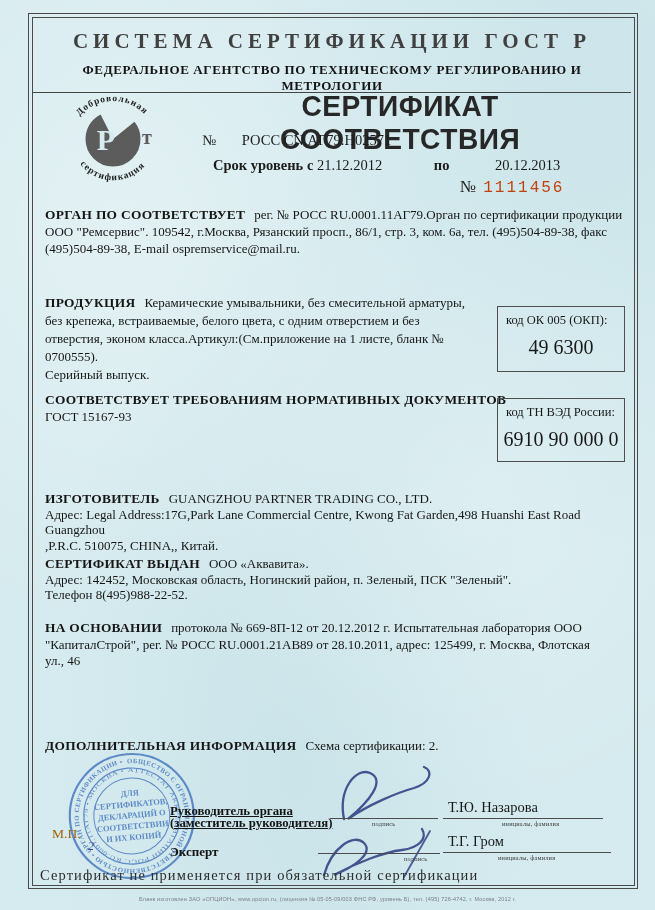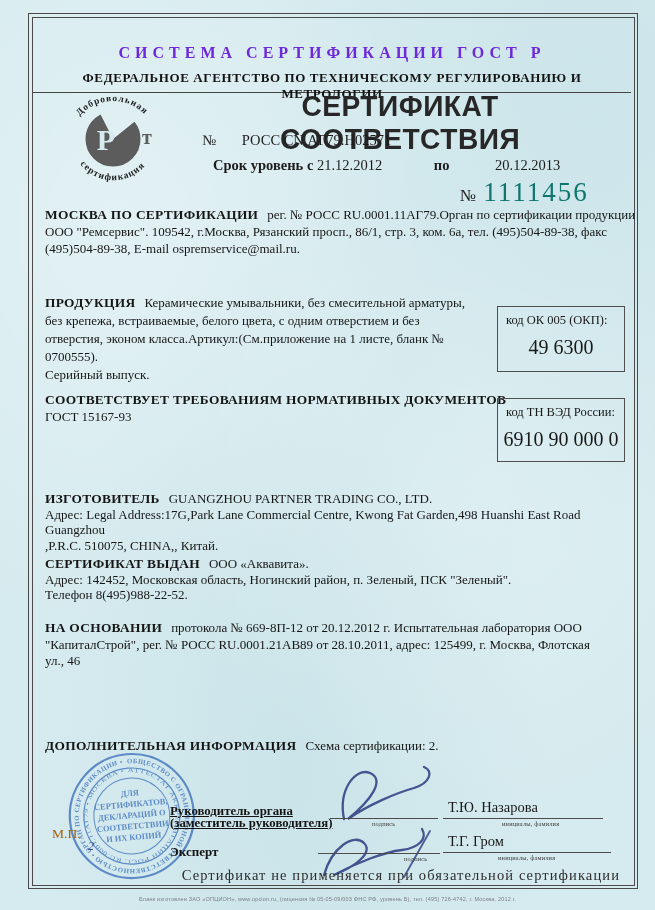--- a/index.html
+++ b/index.html
@@ -12,40 +12,40 @@
     content:"";position:absolute;inset:0;pointer-events:none;
     background:
       radial-gradient(ellipse at 18% 25%, rgba(255,255,255,.30), transparent 42%),
       radial-gradient(ellipse at 72% 55%, rgba(255,255,255,.20), transparent 45%),
       radial-gradient(ellipse at 45% 85%, rgba(150,195,205,.18), transparent 50%),
       radial-gradient(ellipse at 90% 10%, rgba(150,195,205,.15), transparent 40%);
   }
   .frame{position:absolute;left:28px;top:13px;width:608px;height:874px;border:1.5px solid #4a4a4a;}
   .frame-inner{position:absolute;inset:2.5px;border:1px solid #4a4a4a;}
   .header-box{position:absolute;left:33px;top:18px;width:598px;height:74px;border-bottom:1.3px solid #454545;text-align:center;}
-  .sys-title{margin-top:26px;font-size:16px;font-weight:bold;letter-spacing:5px;color:#6d28d9;}
+  .sys-title{margin-top:11px;font-size:21px;font-weight:bold;letter-spacing:5px;color:#404040;}
   .agency{margin-top:8px;font-size:13px;font-weight:bold;letter-spacing:.6px;color:#141414;}
   .cert-title{
     position:absolute;left:175px;top:90px;width:450px;text-align:center;
     font-family:"Liberation Sans", sans-serif;font-weight:bold;font-size:29px;color:#272727;
     transform:scaleX(.97);letter-spacing:.5px;
   }
   .logo-svg{position:absolute;left:57px;top:88px;}
   .row-number{position:absolute;left:202px;top:132px;font-size:14.5px;}
   .row-number .no-sign{margin-right:26px;}
   .row-validity{position:absolute;left:213px;top:157px;font-size:14.5px;}
   .row-validity .b{font-weight:bold;}
   .row-validity .from-date{}
   .row-validity .to-label{margin-left:48px;font-weight:bold;}
   .row-validity .to-date{margin-left:42px;}
   .blank-no{position:absolute;left:460px;top:177px;}
   .blank-no .no-sign{font-size:17px;color:#222;margin-right:7px;}
   .blank-no .digits{
-    font-family:Liberation Serif, serif;font-size:27px;letter-spacing:2px;
-    color:#0f766e;font-weight:500;
+    font-family:Liberation Mono, monospace;font-size:16px;letter-spacing:2px;
+    color:#c2410c;font-weight:500;
   }
   .sec{position:absolute;font-size:13px;line-height:17px;color:#161616;}
   .sec .lbl{font-weight:bold;font-size:13.4px;letter-spacing:.3px;margin-right:9px;}
   .sec .val{white-space:pre-line;}
   .sec-organ{left:45px;top:206px;width:592px;}
   .sec-product{left:45px;top:294px;width:456px;line-height:18px;}
   .sec-conforms{left:45px;top:391px;width:500px;}
   .sec-conforms .lbl{display:block;}
   .sec-manufacturer{left:45px;top:491px;width:596px;line-height:15.5px;}
   .sec-issued{left:45px;top:556px;width:596px;line-height:15.5px;}
@@ -70,21 +70,21 @@
   .caption{position:absolute;font-size:6.3px;color:#3c3c3c;letter-spacing:.2px;}
   .cap-sig-1{left:372px;top:820px;}
   .cap-sig-2{left:404px;top:855px;}
   .cap-name-1{left:502px;top:820px;}
   .cap-name-2{left:498px;top:854px;}
   .sig-name{position:absolute;font-size:14.5px;color:#1a1a1a;}
   .sig-name-1{left:448px;top:799px;}
   .sig-name-2{left:448px;top:833px;}
   .signature-svg{position:absolute;left:300px;top:755px;}
   .bottom-note{
-    position:absolute;left:40px;top:867px;width:580px;text-align:right;
+    position:absolute;left:40px;top:867px;width:580px;text-align:left;
     font-size:14.5px;letter-spacing:1.1px;color:#2d2d2d;
   }
   .fine-print{
     position:absolute;left:0;top:896px;width:655px;text-align:center;
     font-family:"Liberation Sans", sans-serif;font-size:5.5px;color:#7a7f85;letter-spacing:.2px;
   }
   svg text{font-family:"Liberation Serif", serif;}
 </style>
 </head>
 <body>
@@ -128,21 +128,21 @@
     <span class="from-date">21.12.2012</span>
     <span class="to-label">по</span>
     <span class="to-date">20.12.2013</span>
   </div>
 
   <div class="blank-no">
     <span class="no-sign">№</span><span class="digits">1111456</span>
   </div>
 
   <div class="sec sec-organ">
-    <span class="lbl">МОСКВА ПО СЕРТИФИКАЦИИ</span><span class="val">рег. № РОСС RU.0001.11АГ79.Орган по сертификации продукции
+    <span class="lbl">ОРГАН ПО СООТВЕТСТВУЕТ</span><span class="val">рег. № РОСС RU.0001.11АГ79.Орган по сертификации продукции
 ООО "Ремсервис". 109542, г.Москва, Рязанский просп., 86/1, стр. 3, ком. 6а, тел. (495)504-89-38, факс
 (495)504-89-38, E-mail ospremservice@mail.ru.</span>
   </div>
 
   <div class="sec sec-product">
     <span class="lbl">ПРОДУКЦИЯ</span><span class="val">Керамические умывальники, без смесительной арматуры,
 без крепежа, встраиваемые, белого цвета, с одним отверстием и без
 отверстия, эконом класса.Артикул:(См.приложение на 1 листе, бланк №
 0700555).
 Серийный выпуск.</span>

